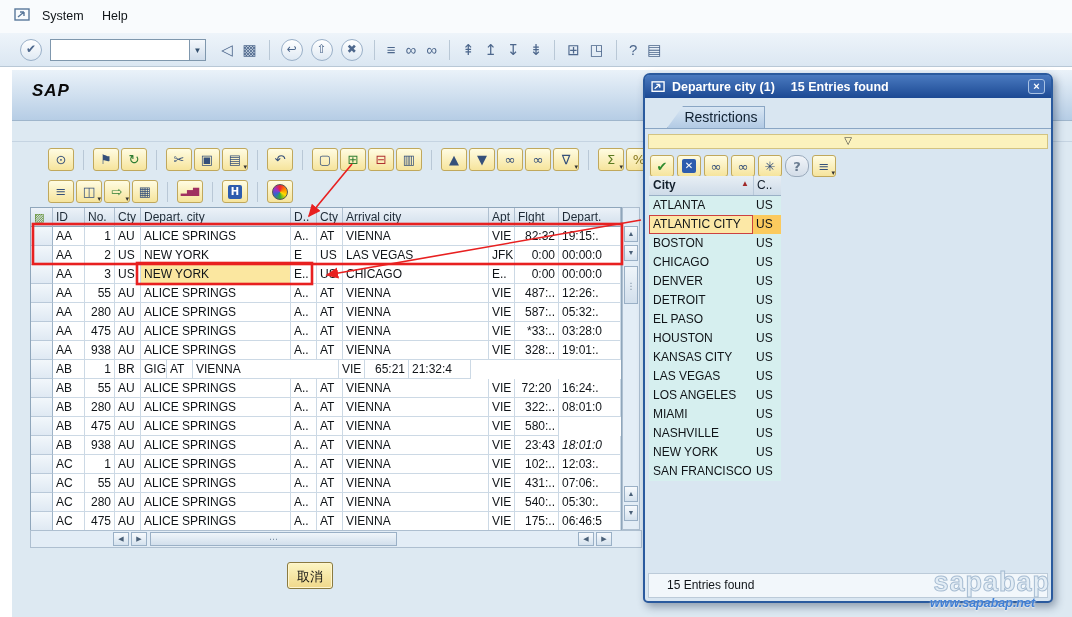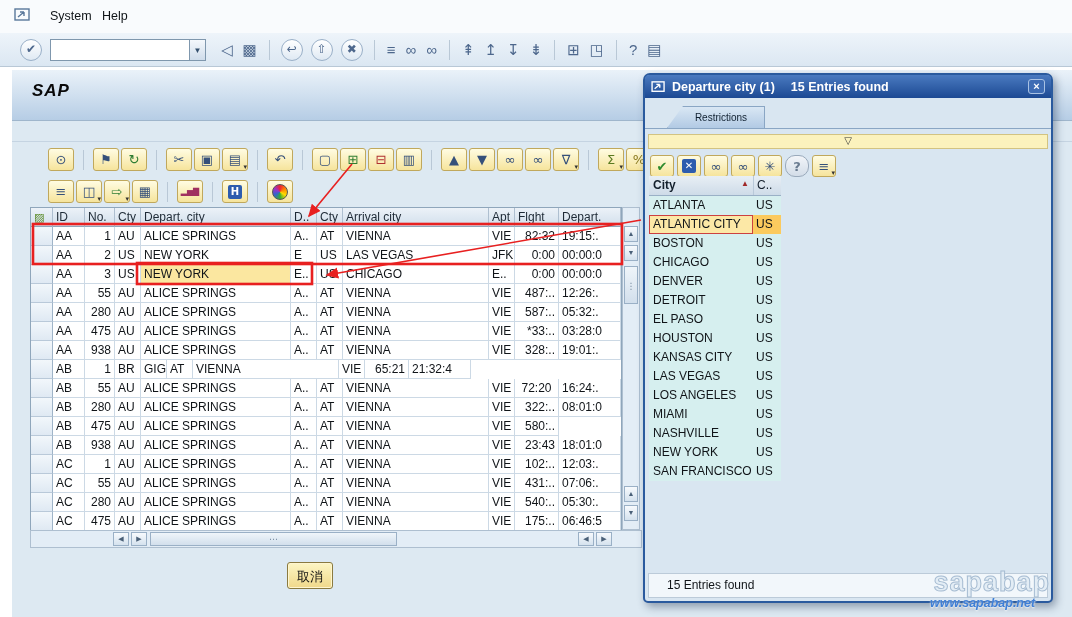--- a/index.html
+++ b/index.html
@@ -2,21 +2,21 @@
 <html><head>
 <meta charset="utf-8">
 <style>
   html,body{margin:0;padding:0;background:#fff;}
   .screen{position:relative;width:1072px;height:617px;background:#fff;overflow:hidden;
     font-family:"Liberation Sans","DejaVu Sans",sans-serif;-webkit-font-smoothing:antialiased;}
   
   .menubar{position:absolute;left:0;top:0;width:100%;height:33px;background:#f9fbfd;border-bottom:1px solid #e6edf3;}
   .screen-ico{position:absolute;left:14px;top:8px;}
   .menu-item{position:absolute;top:9px;font-size:12.5px;color:#101418;cursor:default;}
-  #menu-system{left:50px;} #menu-help{left:102px;}
+  #menu-system{left:42px;} #menu-help{left:102px;}
   
   .systb{position:absolute;left:0;top:33px;width:100%;height:34px;box-sizing:border-box;
     background:linear-gradient(#eef4fa,#dbe7f2);border-bottom:1px solid #b9c8d6;
     display:flex;align-items:center;padding-left:16px;}
   .sysico{color:#4d678c;font-size:15px;margin:0 5px;line-height:22px;}
   .sysico.circ{width:20px;height:20px;border:1px solid #9ab0c8;border-radius:50%;
     background:linear-gradient(#ffffff,#dfe9f3);text-align:center;font-size:12px;line-height:19px;margin:0 4px;}
   .vsep{width:1px;height:20px;background:#b9c8d6;margin:0 7px;display:inline-block;}
   .combo{display:inline-flex;margin:0 10px 0 4px;}
   .combo input{width:132px;height:20px;border:1px solid #7f97ad;border-right:none;font-size:12px;padding:0 3px;
@@ -78,21 +78,21 @@
     box-shadow:3px 4px 9px rgba(30,50,80,.42);z-index:40;}
   .ptitle{height:23px;background:linear-gradient(#4a7ac0,#1c4993);border-radius:4px 4px 0 0;color:#fff;
     font-size:12.5px;font-weight:bold;display:flex;align-items:center;padding:0 6px;}
   .ptitle .t1{margin-left:6px;} .ptitle .t2{margin-left:16px;font-weight:bold;}
   .pclose{margin-left:auto;width:17px;height:15px;background:#3e6cb4;border:1px solid #a9c2e4;border-radius:3px;
     color:#fff;font-size:11px;line-height:13px;text-align:center;font-weight:bold;padding:0;}
   .ptabs{position:relative;height:30px;border-bottom:1px solid #8aa6c4;}
   .ptab{position:absolute;left:22px;bottom:0;width:98px;height:22px;box-sizing:border-box;
     background:linear-gradient(#d9e7f4,#b2cae4);border:1px solid #8aa6c4;border-bottom:none;
     clip-path:polygon(16px 0,100% 0,100% 100%,0 100%);
-    font-size:10px;color:#102030;text-align:center;line-height:21px;padding-left:10px;}
+    font-size:14px;color:#102030;text-align:center;line-height:21px;padding-left:10px;}
   .ystrip{margin:5px 3px 0;height:13px;background:#fbf2bd;border:1px solid #d2c382;position:relative;}
   .ystrip .fl{position:absolute;left:50%;top:0;transform:translateX(-50%);font-size:10px;color:#333;line-height:12px;}
   .ptb{display:flex;gap:3px;margin:6px 5px 4px;}
   .ptb .ybtn{height:22px;min-width:24px;}
   .plist{position:absolute;left:4px;top:101px;width:132px;}
   .plh{display:flex;height:19px;background:linear-gradient(#e8eff5,#cedbe8);border-bottom:1px solid #9ab0c6;}
   .plh .c1{width:104px;box-sizing:border-box;font-weight:bold;font-size:12px;padding:2px 4px 0;position:relative;color:#14202c;}
   .plh .c1 .sort{position:absolute;right:4px;top:3px;font-size:8px;color:#a02828;}
   .plh .c2{width:28px;box-sizing:border-box;font-size:12px;padding:2px 3px 0;border-left:1px solid #b9c9d9;color:#14202c;}
   .plr{display:flex;height:19px;background:#d6efef;}
@@ -417,21 +417,21 @@
           <div class="td selc" style="width: 22px;"></div>
           <div class="td" style="width: 32px;">AB</div>
           <div class="td num" style="width: 30px;">938</div>
           <div class="td" style="width: 26px;">AU</div>
           <div class="td" style="width: 150px;">ALICE SPRINGS</div>
           <div class="td" style="width: 26px;">A..</div>
           <div class="td" style="width: 26px;">AT</div>
           <div class="td" style="width: 146px;">VIENNA</div>
           <div class="td" style="width: 26px;">VIE</div>
           <div class="td num" style="width: 44px;">23:43</div>
-          <div class="td" style="width: 62px;">18:01:0</div>
+          <div class="td" style="width: 62px; font-style: italic;">18:01:0</div>
         </div>
         <div class="trh">
           <div class="td selc" style="width: 22px;"></div>
           <div class="td" style="width: 32px;">AC</div>
           <div class="td num" style="width: 30px;">1</div>
           <div class="td" style="width: 26px;">AU</div>
           <div class="td" style="width: 150px;">ALICE SPRINGS</div>
           <div class="td" style="width: 26px;">A..</div>
           <div class="td" style="width: 26px;">AT</div>
           <div class="td" style="width: 146px;">VIENNA</div>

